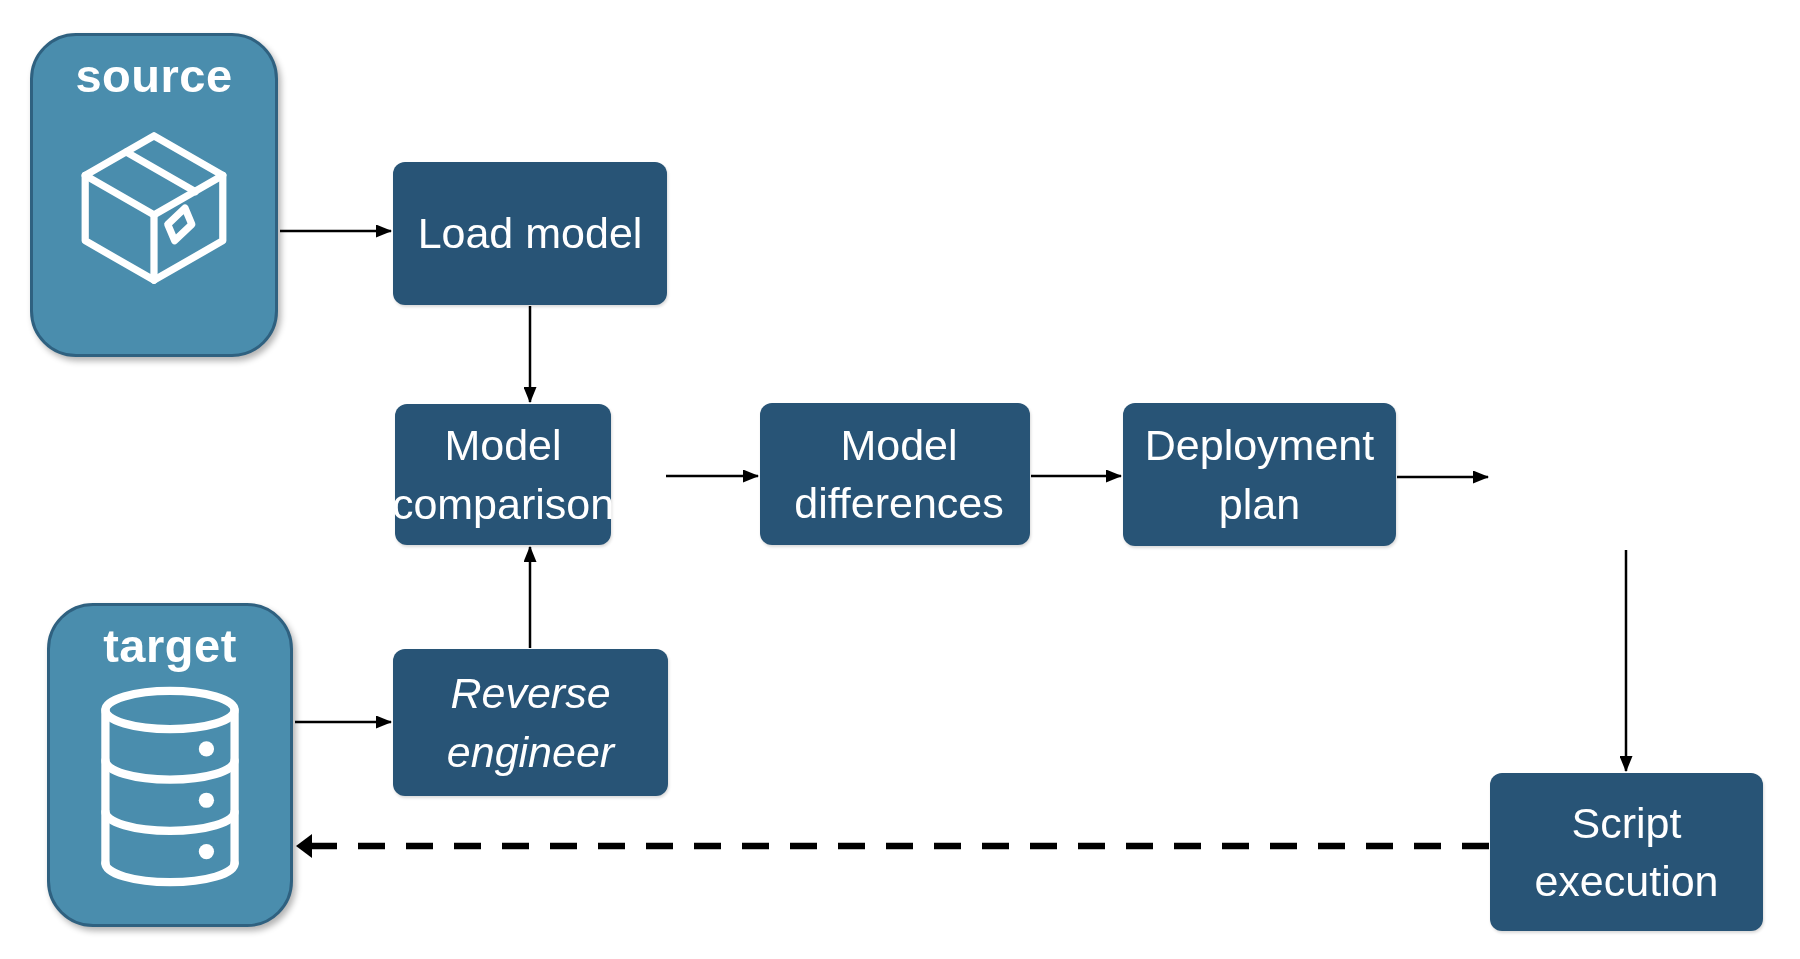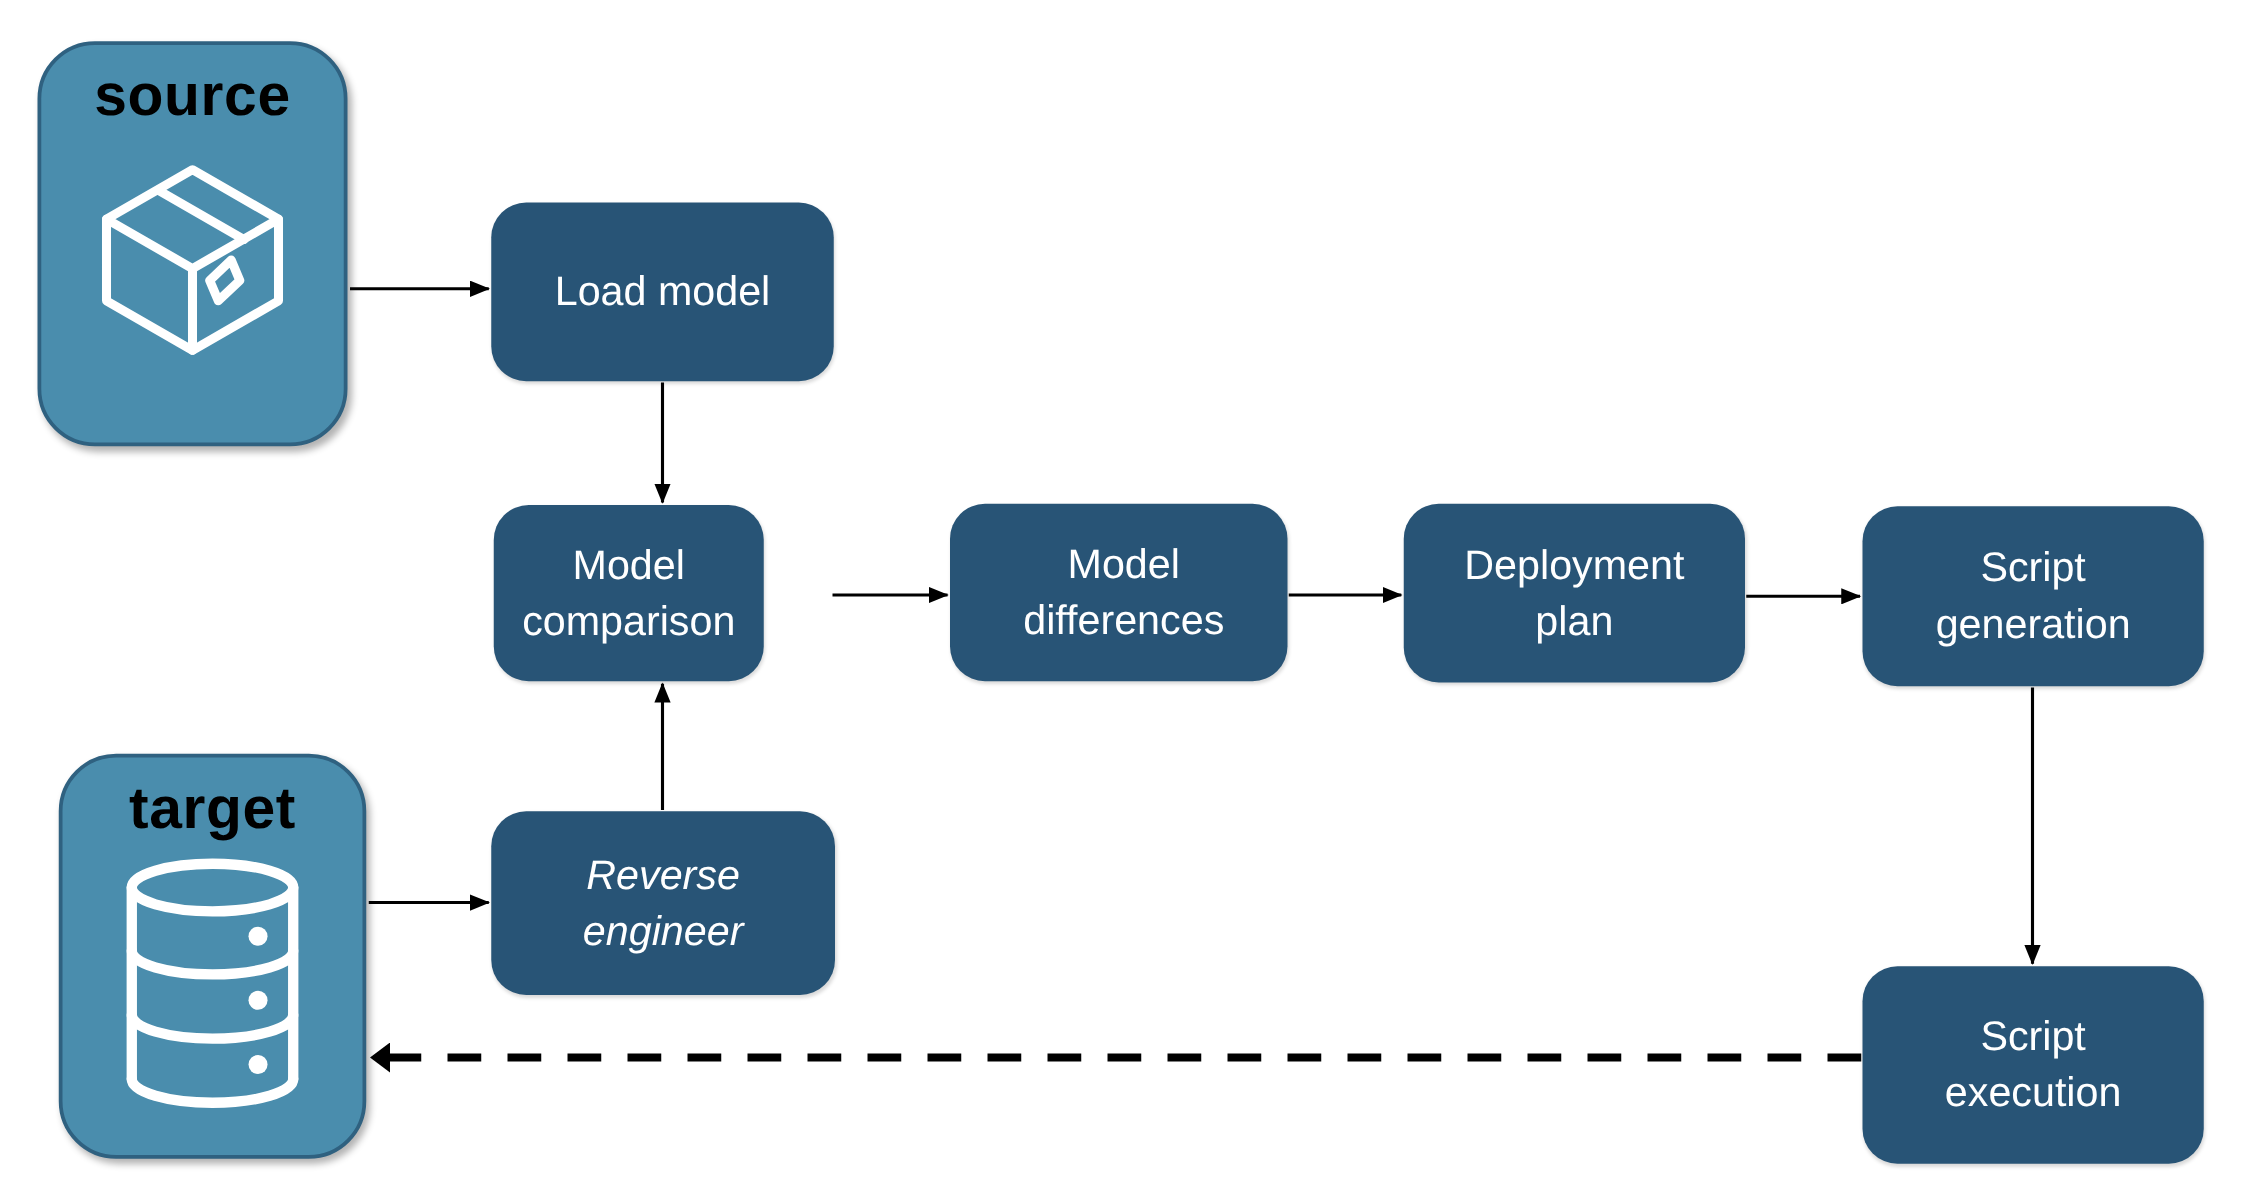--- a/index.html
+++ b/index.html
@@ -22,40 +22,40 @@
     box-sizing: border-box;
     background: #4A8DAD;
     border: 3.5px solid #2F6180;
     border-radius: 46px;
     box-shadow: 3px 4px 6px rgba(0,0,0,0.30);
     display: flex;
     flex-direction: column;
     align-items: center;
   }
   .endpoint-label {
-    color: #000000;
+    color: #ffffff;
     font-weight: bold;
     font-size: 47px;
     letter-spacing: 0.5px;
     margin-top: 14px;
     line-height: 1.1;
   }
   .endpoint-icon { display: block; }
   .step {
     position: absolute;
     box-sizing: border-box;
     background: #285476;
-    border-radius: 28px;
+    border-radius: 12px;
     box-shadow: 1px 2px 3px rgba(0,0,0,0.15);
     display: flex;
     align-items: center;
     justify-content: center;
     text-align: center;
     color: #ffffff;
-    font-size: 33px;
+    font-size: 43px;
     line-height: 1.35;
     padding: 6px 20px;
   }
   
   #node-source            { left: 30px;  top: 33px;  width: 248px; height: 324px; }
   #node-target            { left: 47px;  top: 603px; width: 246px; height: 324px; }
   #node-load-model        { left: 393px; top: 162px; width: 274px; height: 143px; }
   #node-model-comparison  { left: 395px; top: 404px; width: 216px; height: 141px; }
   #node-model-differences { left: 760px; top: 403px; width: 270px; height: 142px; padding-left: 28px; }
   #node-deployment-plan   { left: 1123px;top: 403px; width: 273px; height: 143px; }
@@ -121,23 +121,20 @@
   </div>
   <div class="step" id="node-model-comparison">
     <span>Model comparison</span>
   </div>
   <div class="step" id="node-model-differences">
     <span>Model differences</span>
   </div>
   <div class="step" id="node-deployment-plan">
     <span>Deployment plan</span>
   </div>
-  <div class="step" id="node-script-generation">
-    <span>Script generation</span>
-  </div>
   <div class="step" id="node-reverse-engineer">
     <span>Reverse engineer</span>
   </div>
   <div class="step" id="node-script-execution">
     <span>Script execution</span>
   </div>
 
 </div>
 
 </body></html>

